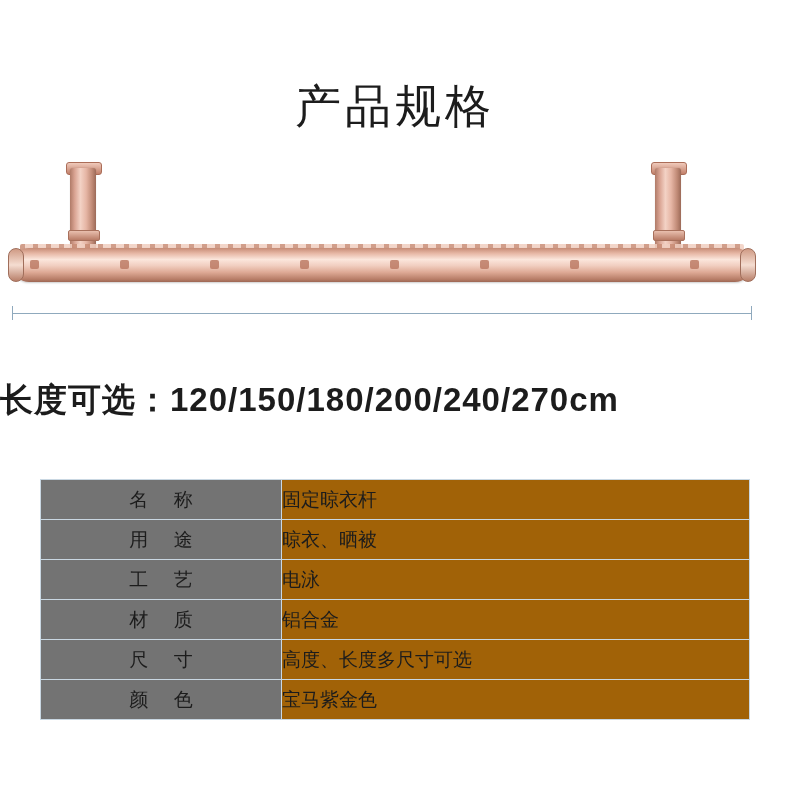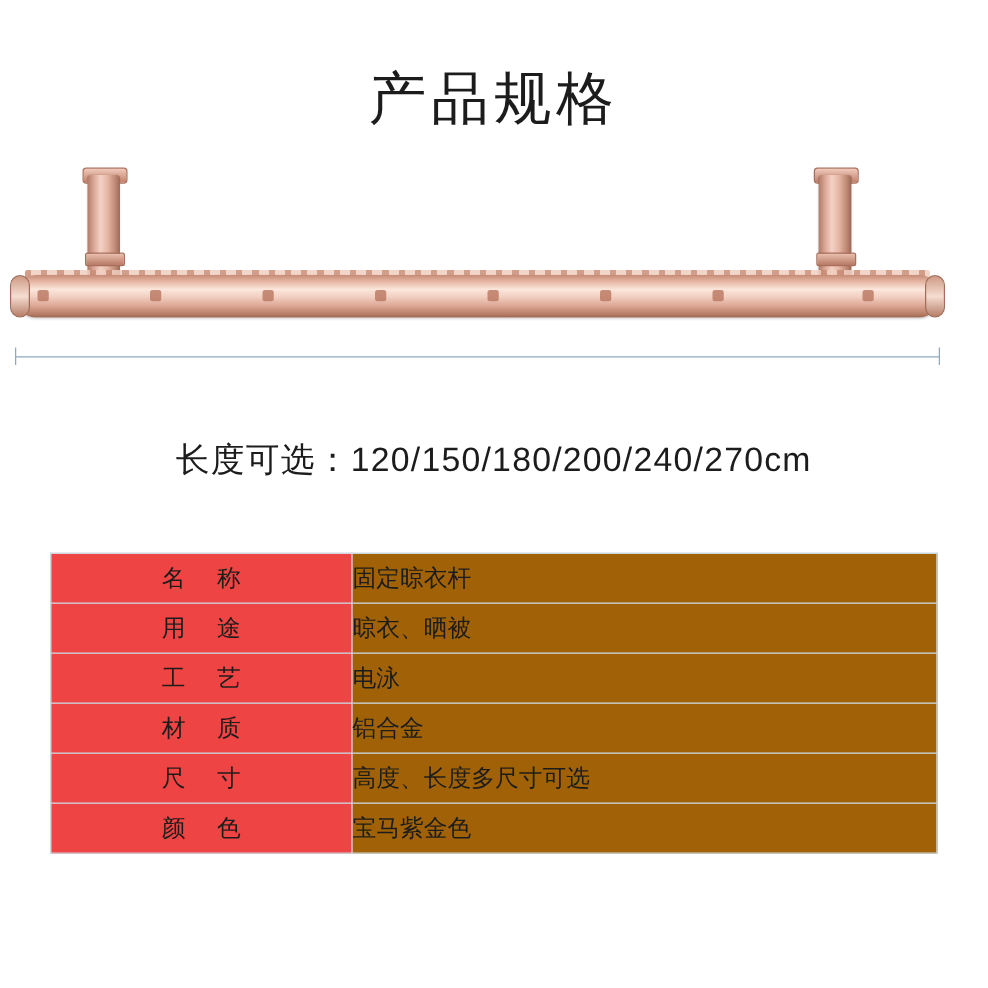--- a/index.html
+++ b/index.html
@@ -21,21 +21,21 @@
     width: 790px;
     height: 790px;
   }
 
   
   .title {
     text-align: center;
     font-size: 46px;
     letter-spacing: 4px;
     color: #1c1c1c;
-    padding-top: 48px;
+    padding-top: 76px;
     font-weight: 400;
     font-family: "Liberation Sans", sans-serif;
   }
 
   
   .product-area {
     position: relative;
     width: 790px;
     height: 200px;
     margin-top: 18px;
@@ -146,45 +146,45 @@
     top: 0;
     width: 1px;
     height: 14px;
     background: #8fa9bd;
   }
   .measure-cap.left { left: 0; }
   .measure-cap.right { left: 739px; }
 
   
   .length-line {
-    text-align: center;
-    font-size: 27px;
+    font-size: 33px;
     color: #1c1c1c;
     margin-top: 22px;
     letter-spacing: 1px;
+    font-weight: bold;
   }
 
   
   .spec-table {
     margin: 56px auto 0 auto;
     width: 710px;
     border-collapse: collapse;
     font-size: 19px;
   }
   .spec-table tr {
     height: 40px;
   }
   .spec-table td {
     border: 1px solid #c9d7e2;
     padding: 0;
     vertical-align: middle;
   }
   .spec-label {
     width: 240px;
-    background: #ef4444;
+    background: #737373;
     text-align: center;
     letter-spacing: 10px;
     text-indent: 10px;
     color: #1c1c1c;
     margin-top: 21px;
   }
   .spec-value {
     background: #a16207;
     padding-left: 92px;
     color: #1c1c1c;

